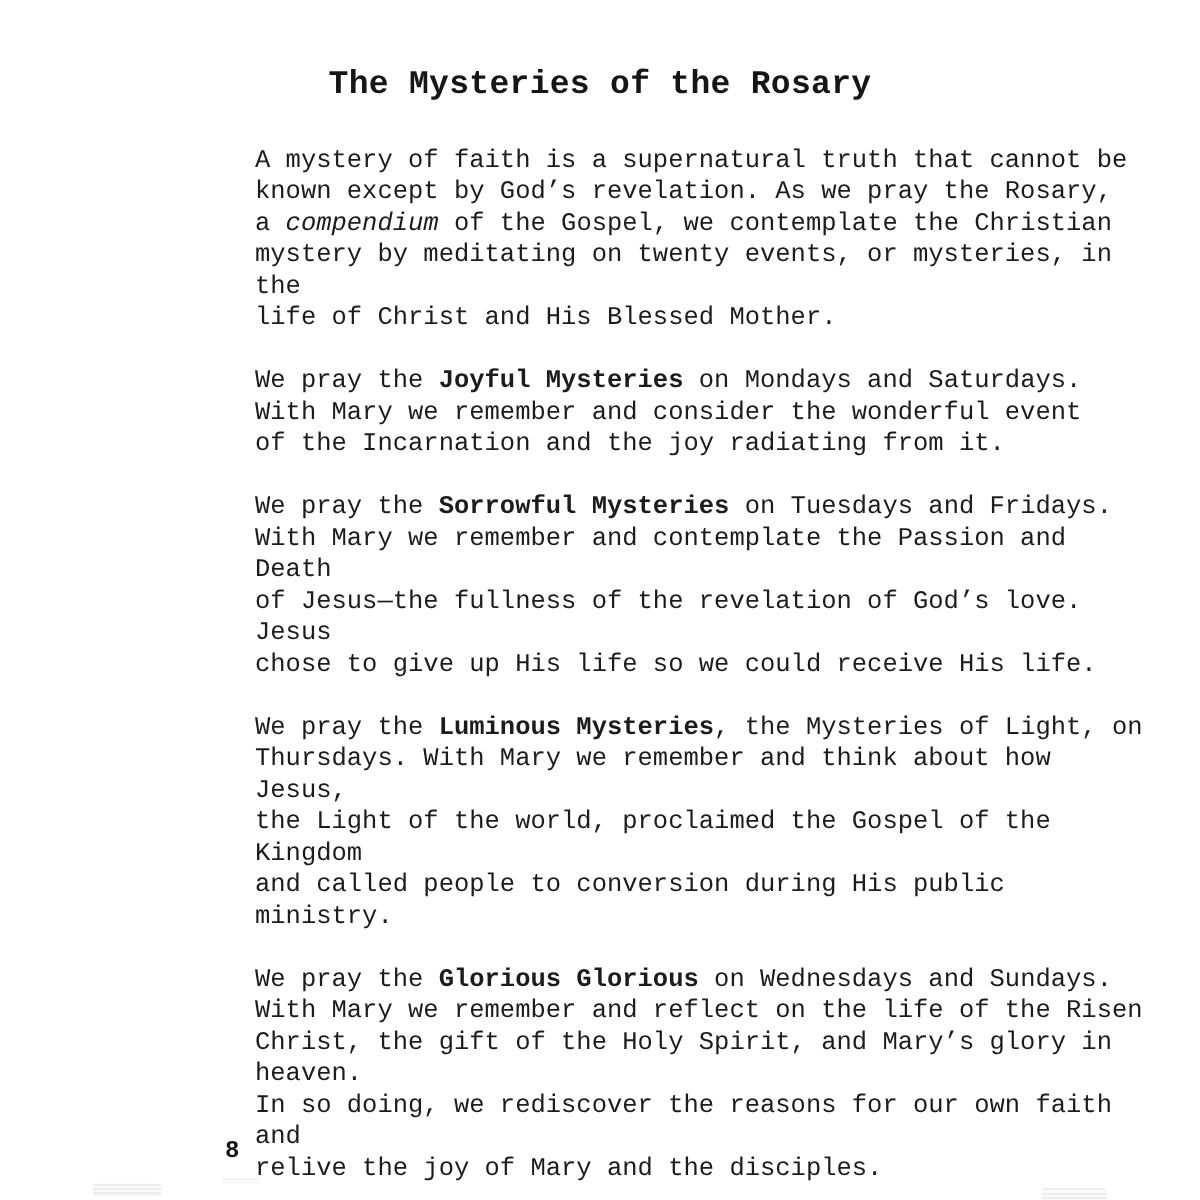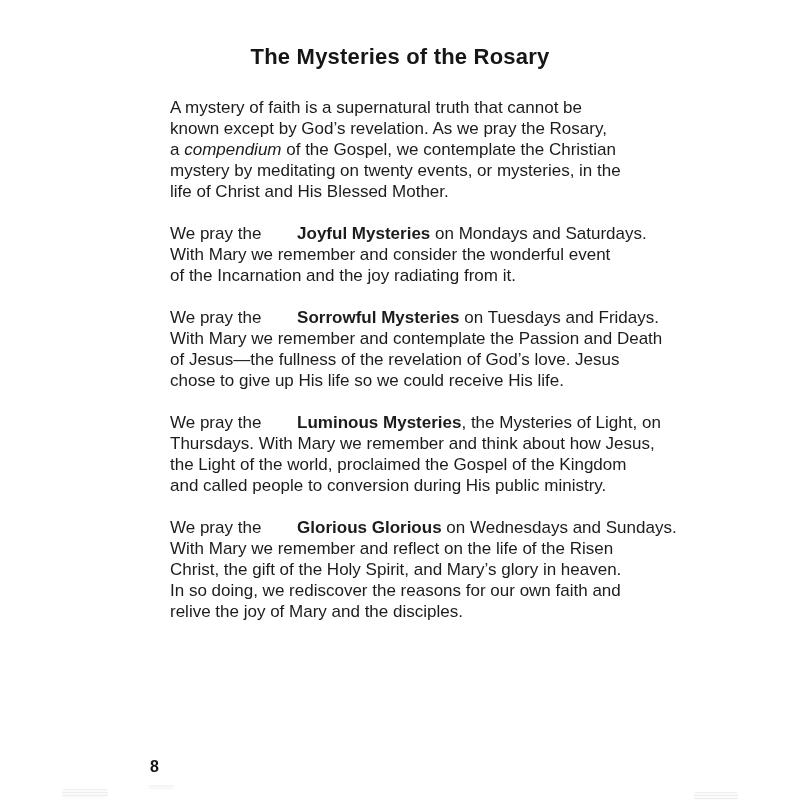--- a/index.html
+++ b/index.html
@@ -6,21 +6,21 @@
     margin: 0;
     padding: 0;
     background: #ffffff;
   }
   .page {
     position: relative;
     width: 800px;
     height: 800px;
     background: #ffffff;
     overflow: hidden;
-    font-family: Liberation Sans, sans-serif;
+    font-family: Liberation Mono, monospace;
     color: #1c1c1c;
   }
   .title {
     position: absolute;
     top: 44px;
     left: 0;
     width: 800px;
     margin: 0;
     text-align: center;
     font-size: 22px;
@@ -33,21 +33,21 @@
     top: 97px;
     left: 170px;
     width: 600px;
     font-size: 17px;
     line-height: 21px;
   }
   .para {
     margin: 0 0 21px 0;
     white-space: pre-line;
   }
-  .para .bold { font-weight: bold; margin-left: 31px; }
+  .para .bold { font-weight: bold; }
   .para .italic { font-style: italic; }
   .page-number {
     position: absolute;
     left: 150px;
     top: 758px;
     font-size: 16px;
     font-weight: bold;
     color: #161616;
   }
   .artifact {

